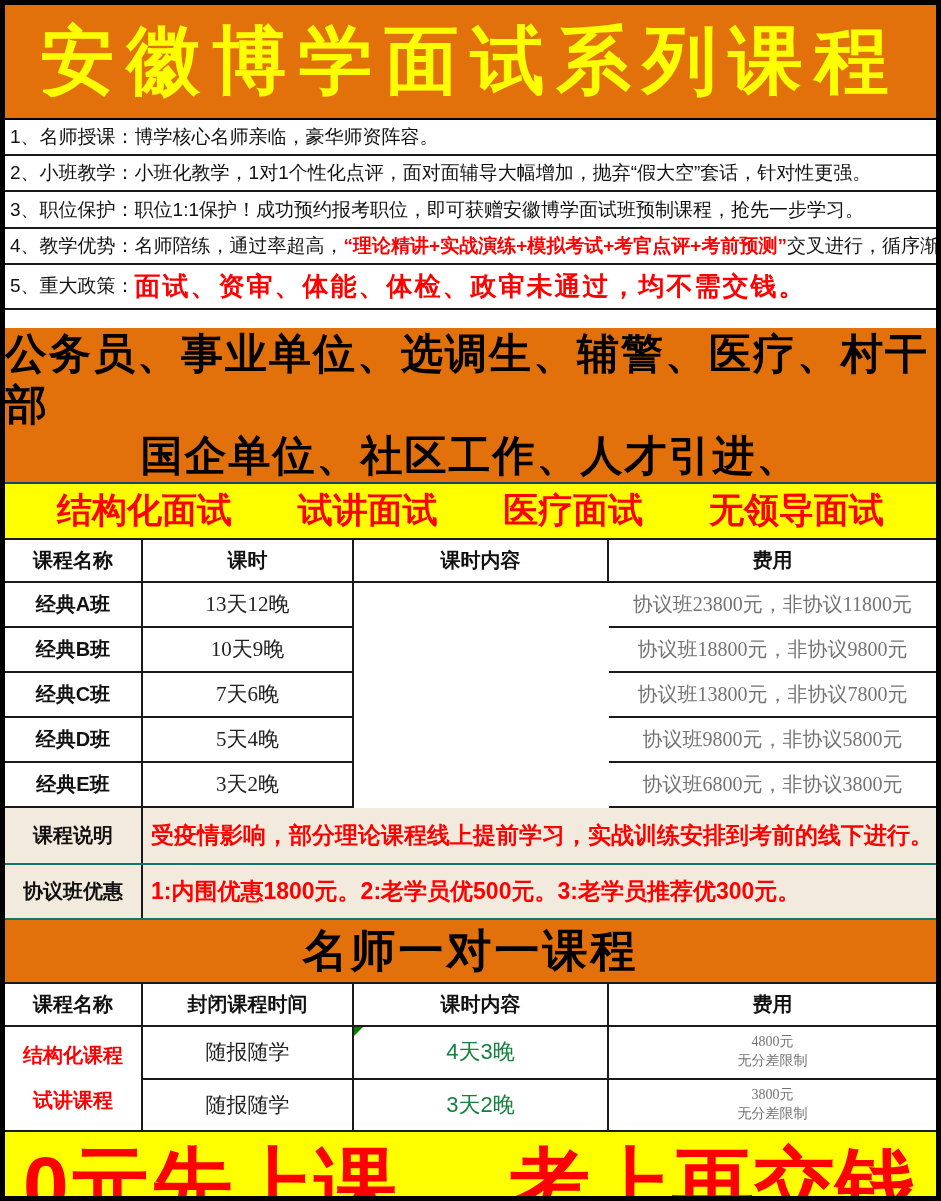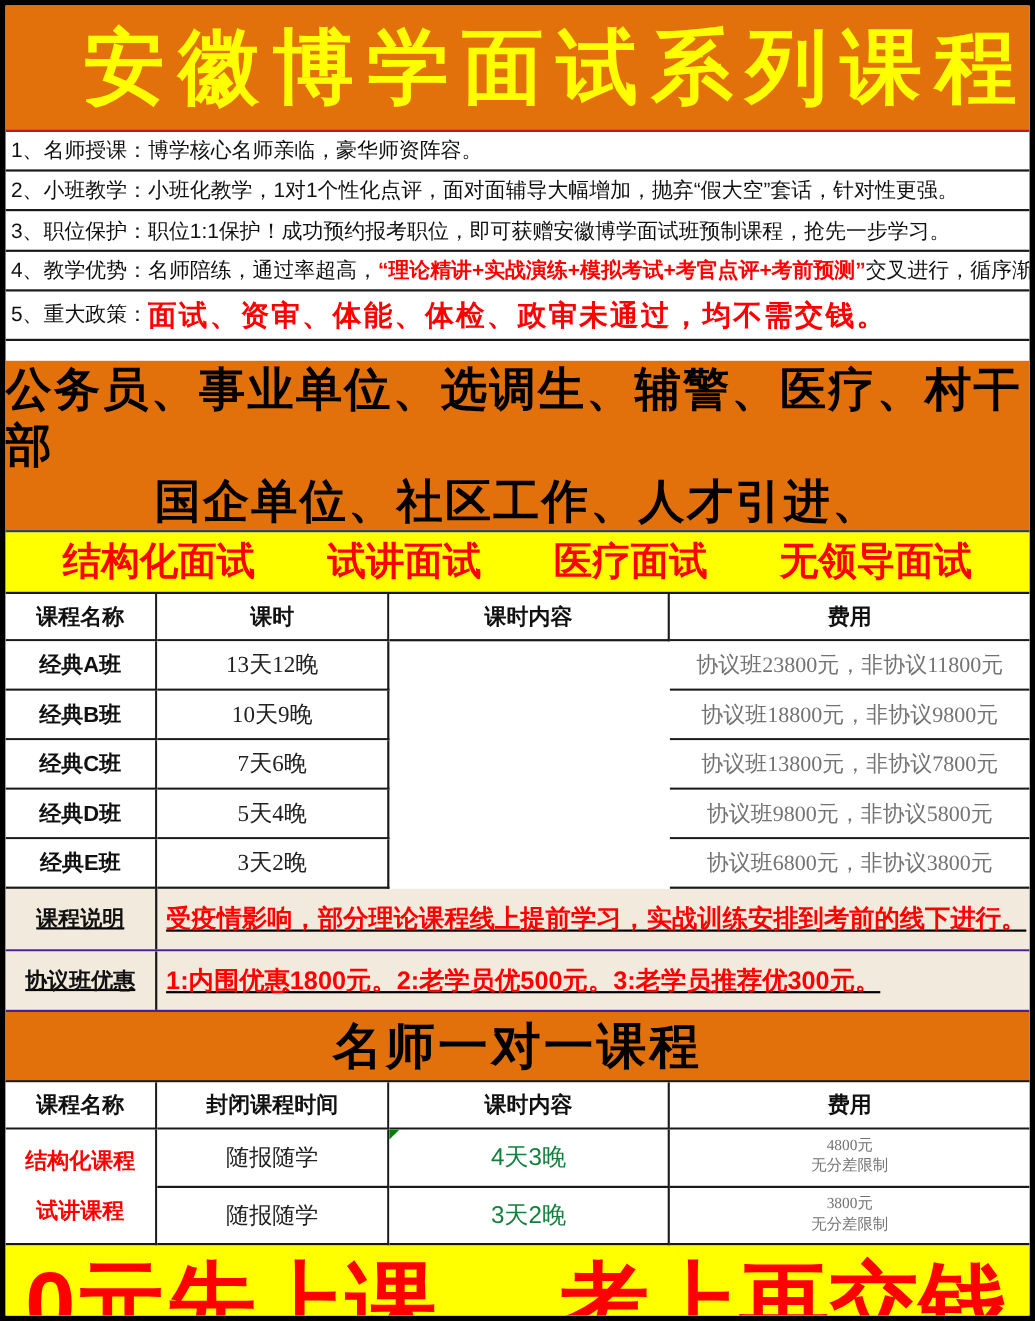--- a/index.html
+++ b/index.html
@@ -9,22 +9,22 @@
     border:5px solid #000;
     background:#fff;
     display:flex; flex-direction:column;
     font-family:"Liberation Sans", sans-serif;
     overflow:hidden;
   }
   
   .title-band {
     height:115px; flex:0 0 115px;
     background:#E2710B;
-    border-bottom:2px solid #b91c1c;
-    display:flex; align-items:center; justify-content:flex-end;
+    border-bottom:2px solid #000000;
+    display:flex; align-items:center; justify-content:center;
   }
   .title-band h1 {
     color:#FFFF00; font-size:74px; font-weight:bold;
     letter-spacing:12px; white-space:nowrap;
     font-family:"DejaVu Serif", serif;
   }
   
   .features { flex:0 0 190px; display:flex; flex-direction:column; }
   .feature-row {
     flex:1 1 auto;
@@ -75,22 +75,21 @@
   .course-table { grid-template-rows:43px repeat(5,45px); flex:0 0 268px; }
   .content-cell {
     grid-column:3; grid-row:2 / 7;
     color:#FF0000; font-weight:bold; font-size:23px;
     line-height:1.55; flex-direction:column;
   }
   
   .note-row {
     display:grid; grid-template-columns:138px 1fr;
     background:#F2EADC;
-    border-bottom:2px solid #4c1d95;
-    text-decoration:underline;
+    border-bottom:2px solid #0f766e;
   }
   .note-row-1 { flex:0 0 57px; }
   .note-row-2 { flex:0 0 55px; }
   .note-label {
     border-right:2px solid #1a1a1a;
     display:flex; align-items:center; justify-content:center;
     font-weight:bold; font-size:20px; color:#111;
   }
   .note-text {
     display:flex; align-items:center;

